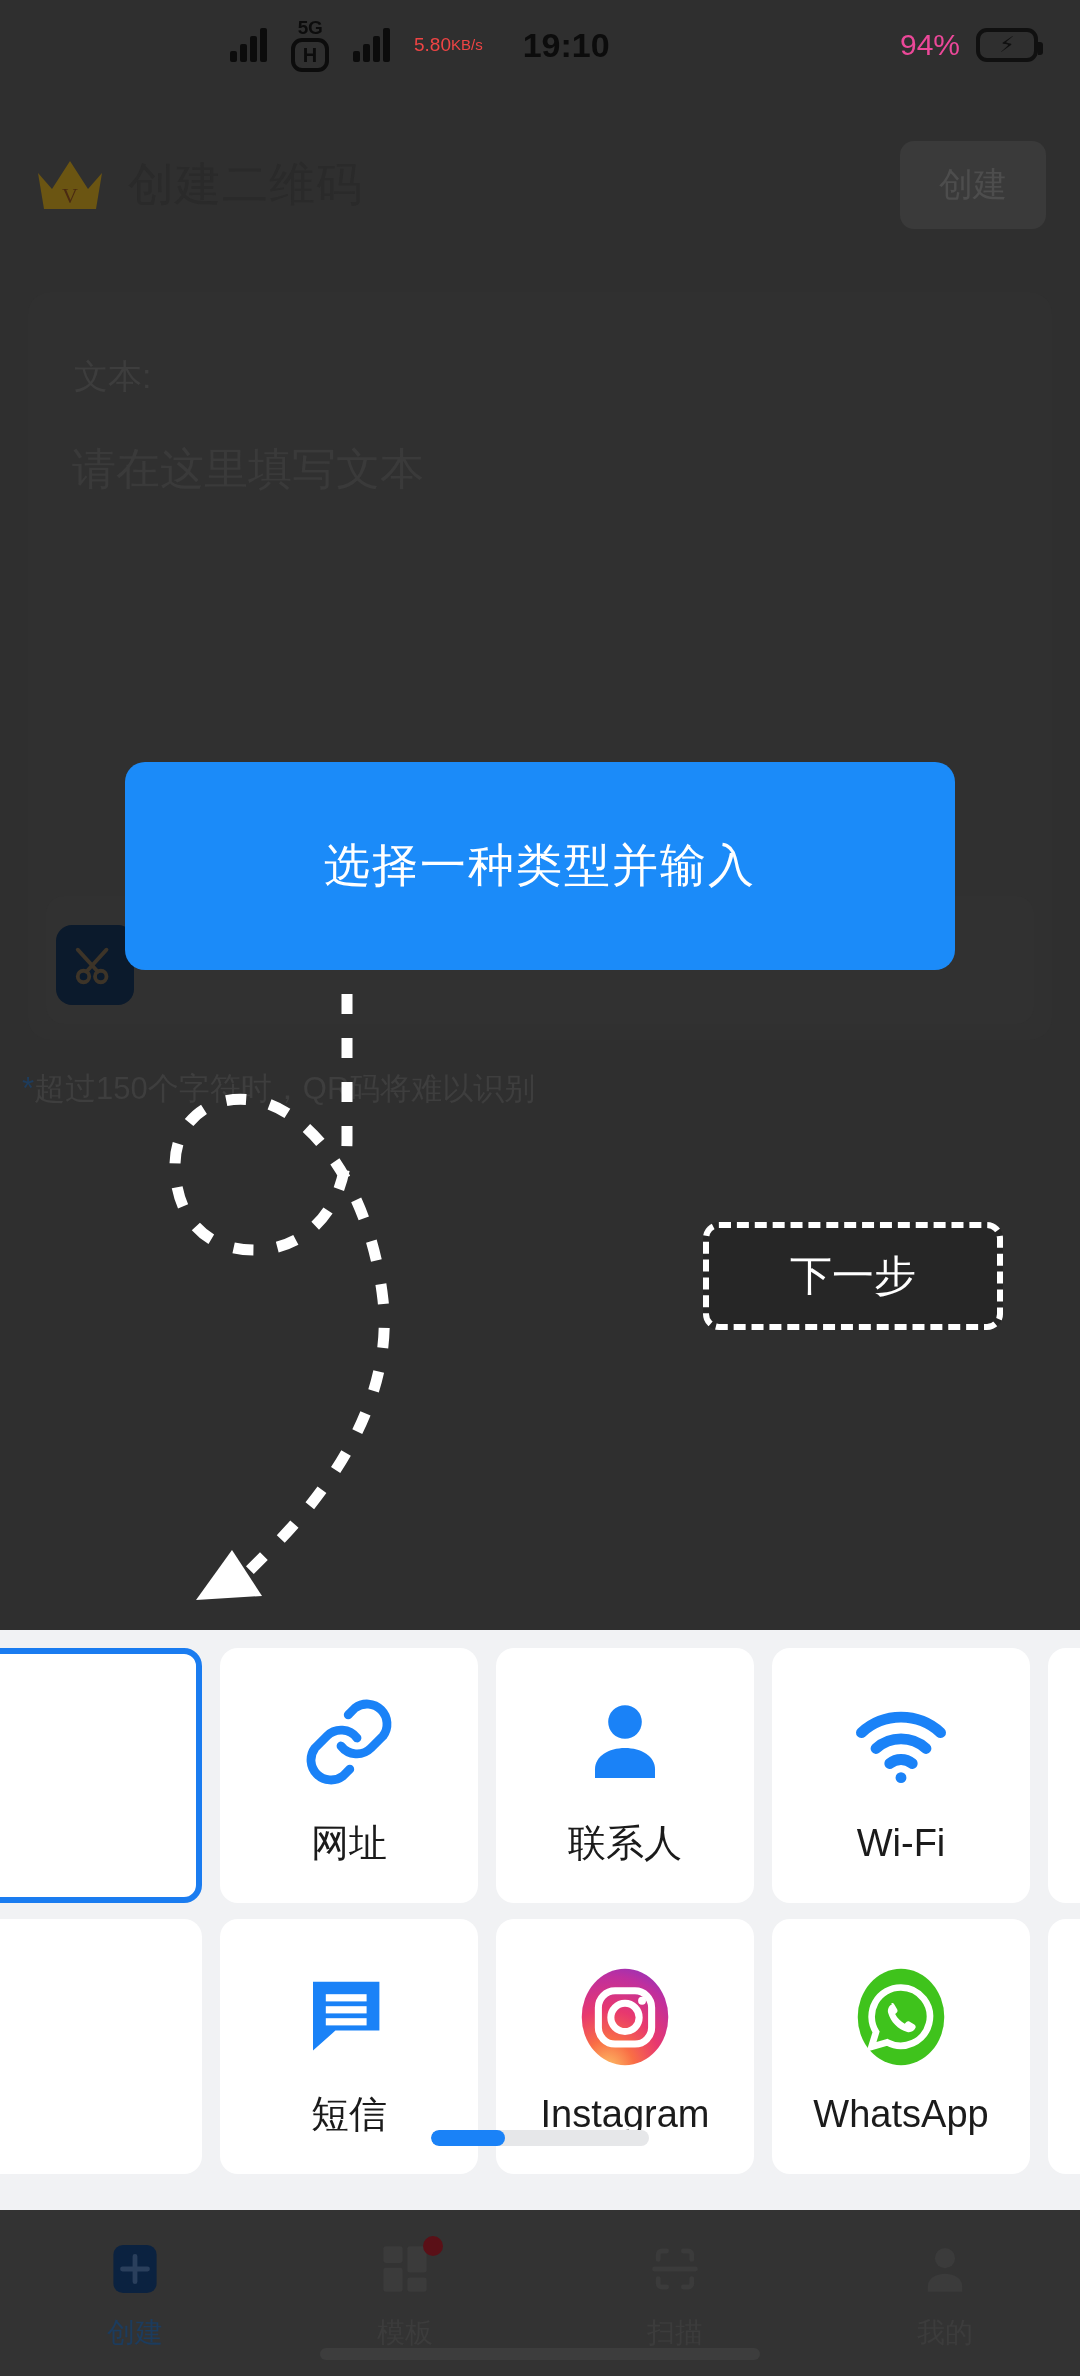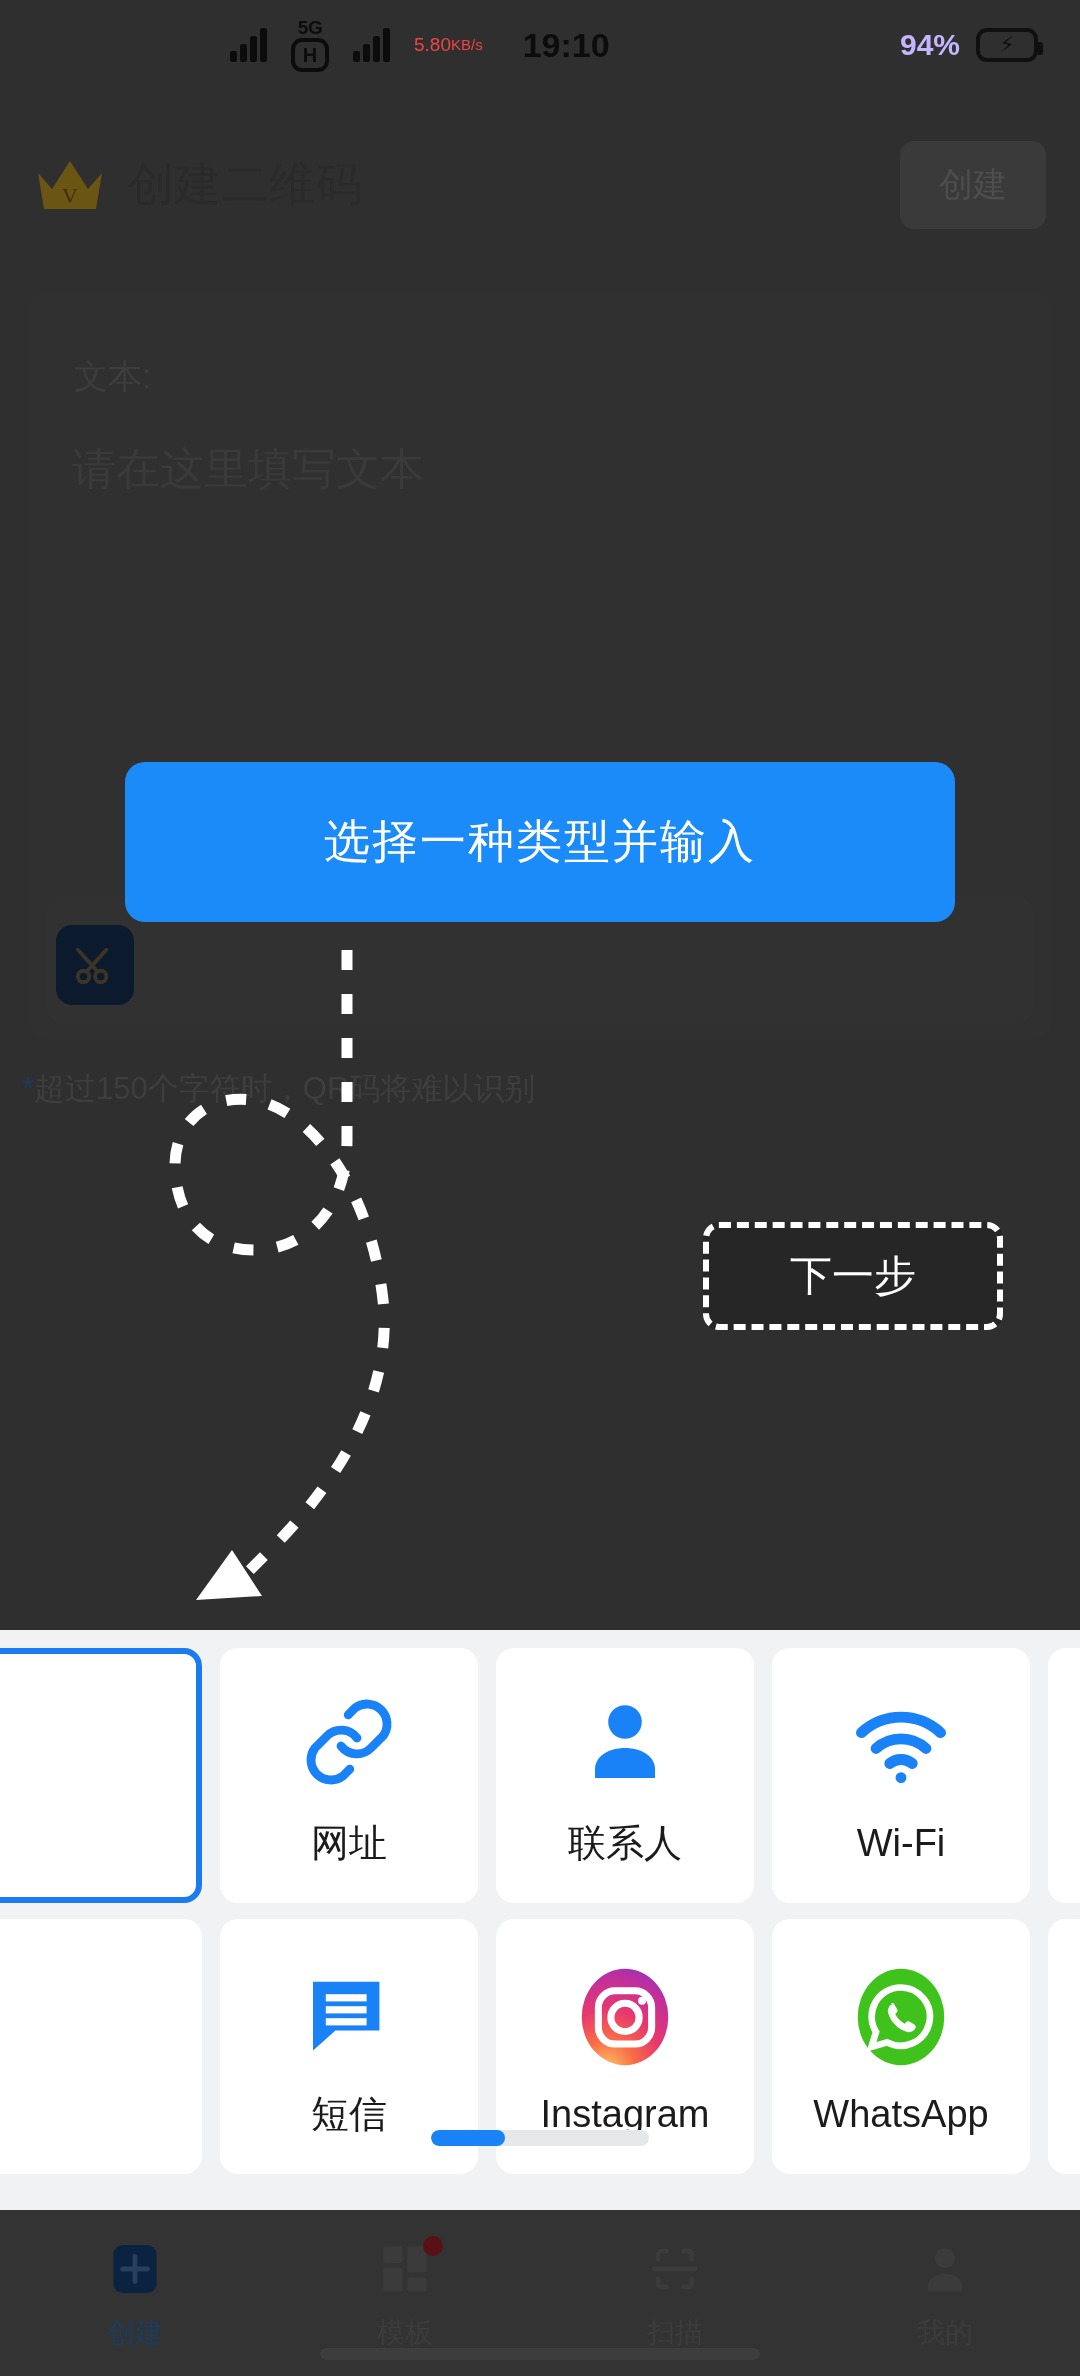--- a/index.html
+++ b/index.html
@@ -47,21 +47,21 @@
     display:flex; align-items:center; justify-content:center;
     font-size:20px; font-weight:bold; color:#0c0c0c; line-height:1;
   }
   .speed {
     display:flex; flex-direction:row; align-items:center;
     line-height:1.15; color:#ef4444;
   }
   .speed .v { font-size:19px; }
   .speed .u { font-size:15px; }
   .clock { font-size:34px; font-weight:700; color:#0c0c0c; margin-left:16px; }
-  .batt-pct { font-size:30px; font-weight:700; color:#c4b5fd; }
+  .batt-pct { font-size:30px; font-weight:400; color:#ec4899; }
   .batt {
     width:62px; height:34px; border:4px solid #101010; border-radius:11px;
     position:relative; display:flex; align-items:center; justify-content:center;
   }
   .batt:after {
     content:""; position:absolute; right:-9px; top:10px;
     width:5px; height:13px; background:#101010; border-radius:0 3px 3px 0;
   }
   .bolt { font-size:22px; color:#101010; line-height:1; }
 
@@ -118,21 +118,21 @@
     width:300px; height:108px;
     border:6px dashed #ffffff; border-radius:16px;
     background:#262626;
     display:flex; align-items:center; justify-content:center;
   }
   .next-btn span { font-size:42px; color:#ffffff; }
 
   
   .tooltip {
     position:absolute; left:125px; top:762px;
-    width:830px; height:160px;
+    width:830px; height:208px;
     background:#1b8bf9; border-radius:20px;
     display:flex; align-items:center; justify-content:center;
     z-index:40;
   }
   .tooltip span { font-size:46px; color:#ffffff; letter-spacing:2px; }
 
   .arrow-svg {
     position:absolute; left:0; top:950px; width:1080px; height:700px;
     z-index:35; pointer-events:none;
   }

